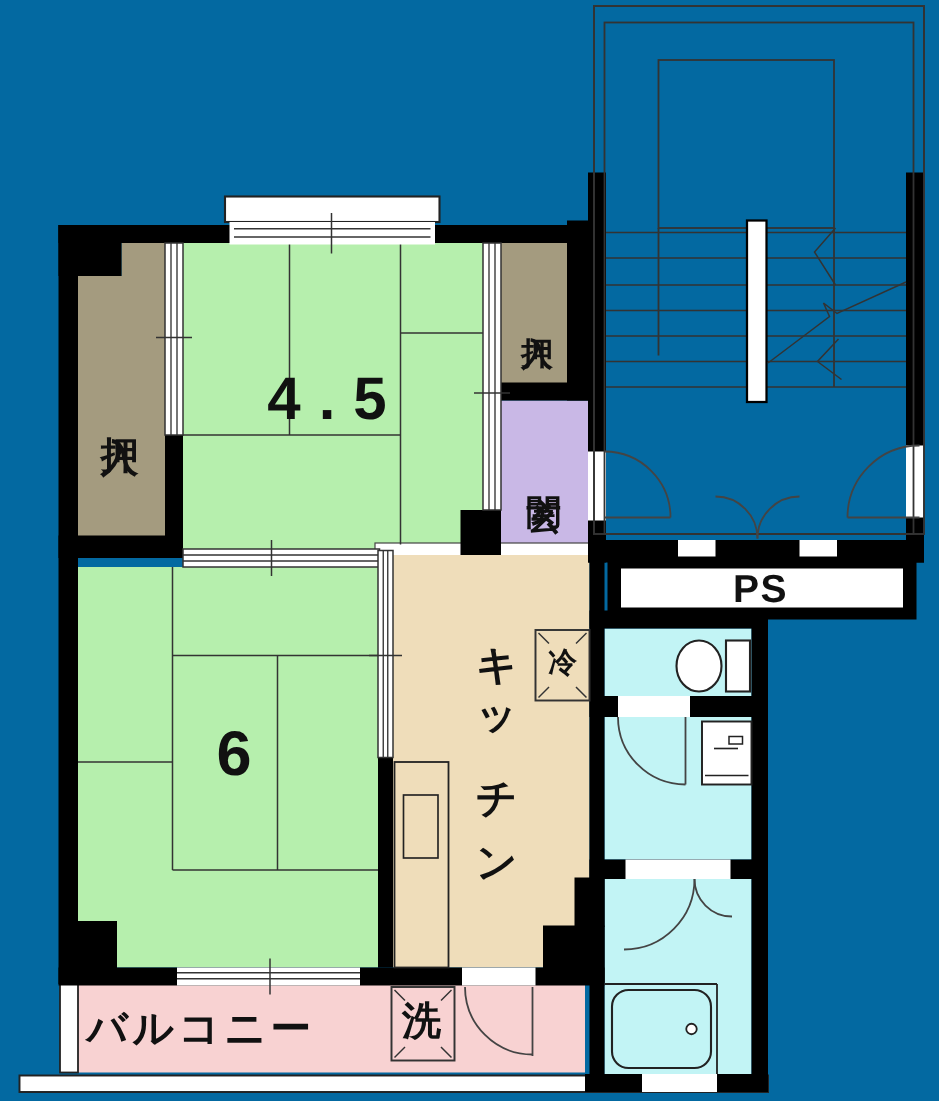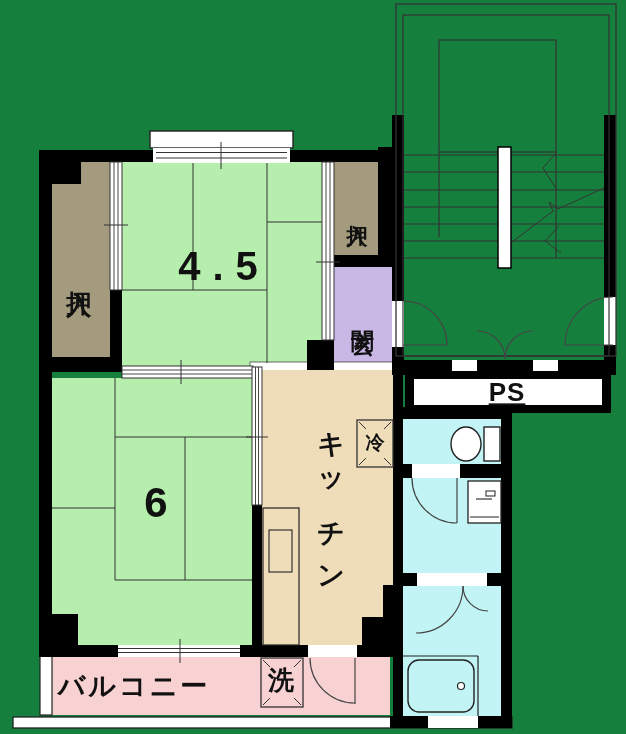--- a/index.html
+++ b/index.html
@@ -1,37 +1,37 @@
 <!DOCTYPE html>
 <html><head>
 <meta charset="utf-8">
 <style>
   html,body{margin:0;padding:0;background:#fff;}
   .stage{
-    position:relative;width:626px;height:734px;background:#15803d;overflow:hidden;
+    position:relative;width:626px;height:734px;background:#0369a1;overflow:hidden;
     font-family:"Liberation Sans","DejaVu Sans",sans-serif;
   }
   .stage svg{position:absolute;left:0;top:0;}
   .lbl{
     position:absolute;color:#111;white-space:nowrap;
     transform:translate(-50%,-50%);
     font-family:"Liberation Sans","DejaVu Sans",sans-serif;
     line-height:1.05;
   }
   .v{writing-mode:vertical-rl;text-orientation:upright;}
   .lbl-oshiire-left{left:79px;top:271px;font-size:25px;font-weight:700;}
   .lbl-oshiire-upper{left:357px;top:208px;font-size:21px;font-weight:700;}
   .lbl-genkan{left:363px;top:312px;font-size:23px;font-weight:700;}
   .lbl-45{left:224px;top:266px;font-size:40px;font-weight:700;letter-spacing:12px;}
   .lbl-6{left:156px;top:503px;font-size:42px;font-weight:700;}
   .lbl-kitchen{left:331px;top:502px;font-size:27px;font-weight:700;letter-spacing:14px;}
   .lbl-rei{left:375px;top:443px;font-size:19px;font-weight:700;}
   .lbl-sen{left:281px;top:681px;font-size:26px;font-weight:700;}
   .lbl-balcony{left:134px;top:686px;font-size:27px;font-weight:600;letter-spacing:3px;}
-  .lbl-ps{left:507px;top:393px;font-size:26px;font-weight:700;letter-spacing:1px;text-decoration:underline;}
+  .lbl-ps{left:507px;top:393px;font-size:26px;font-weight:700;letter-spacing:1px;}
 </style>
 </head>
 <body>
 
 <div class="stage">
 <svg width="626" height="734" viewBox="0 0 626 734">
 
   <g>
     <rect x="13" y="717" width="499" height="11" fill="#fff" stroke="#222" stroke-width="1.3"></rect>
     <rect x="52" y="655" width="338" height="60" fill="#f8d2d2"></rect>

